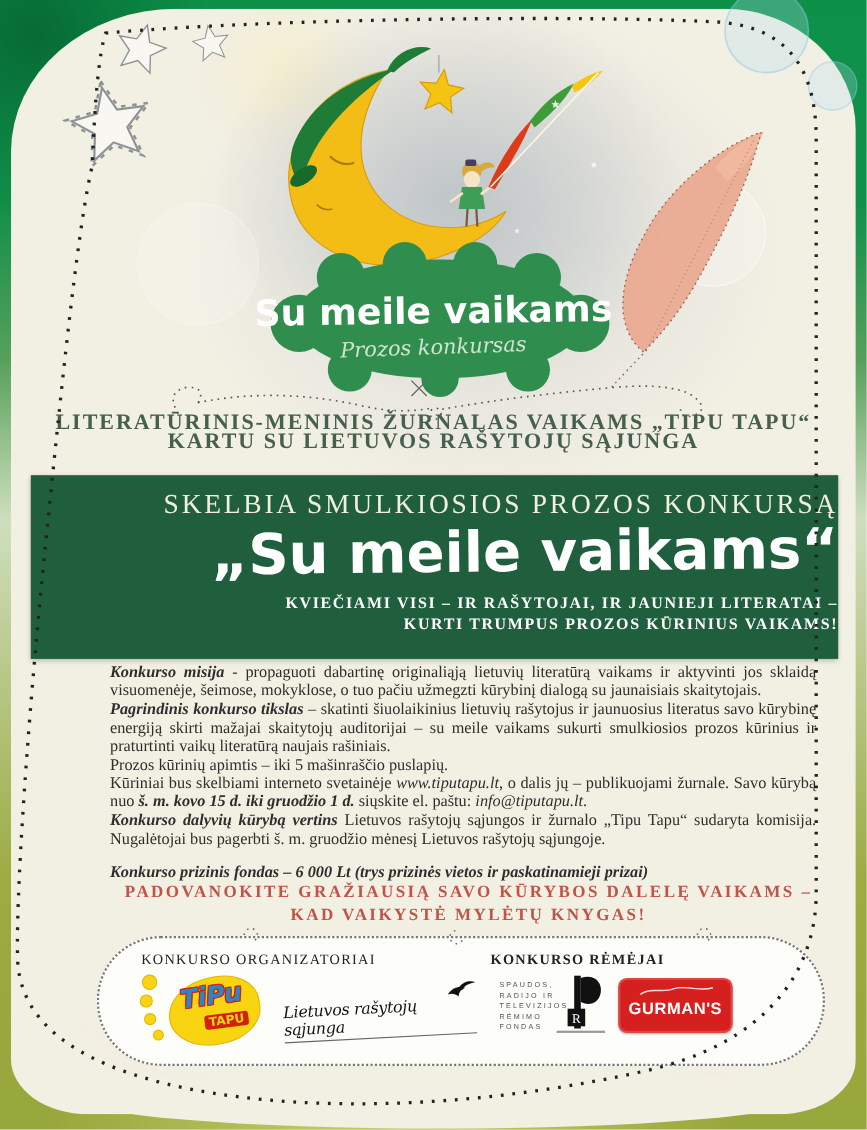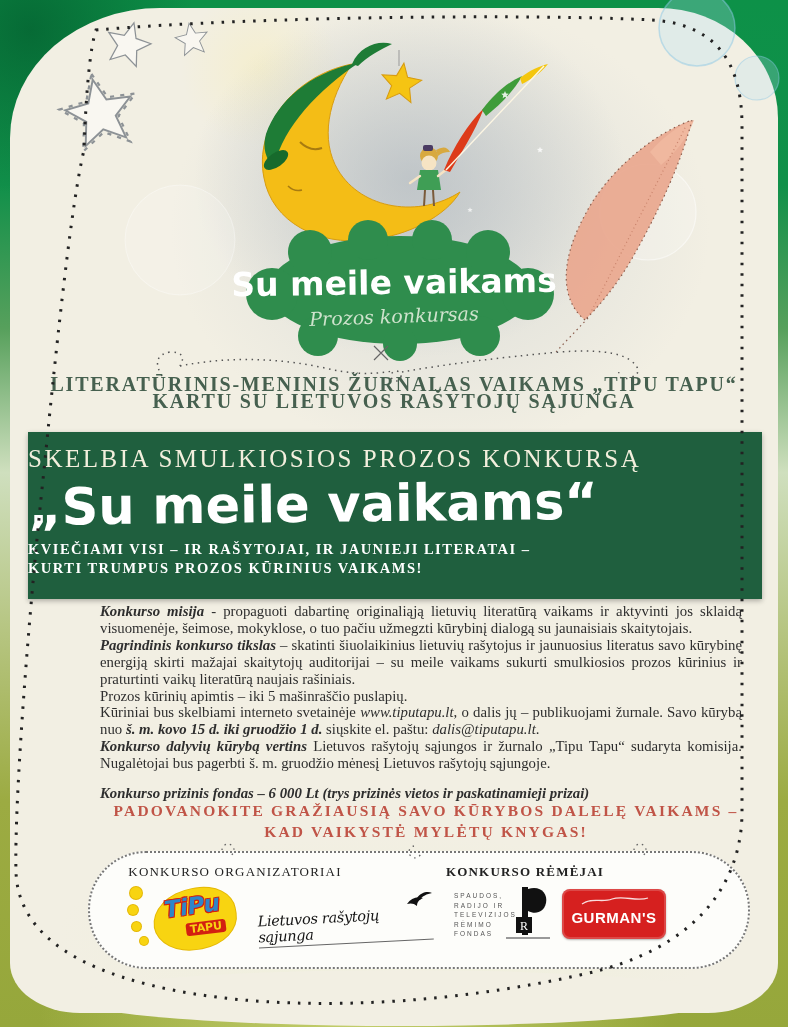--- a/index.html
+++ b/index.html
@@ -19,21 +19,21 @@
       radial-gradient(ellipse 360px 300px at 430px 220px, rgba(190,197,203,.45), rgba(190,197,203,0) 75%),
       radial-gradient(circle 110px at 250px 60px, rgba(246,238,196,.65), rgba(246,238,196,0) 72%),
       radial-gradient(ellipse 420px 120px at 50% 92%, rgba(238,240,216,.8), rgba(238,240,216,0) 80%),
       var(--paper,#f2efe3);
   }
   svg.layer{position:absolute;left:0;top:0;pointer-events:none;}
 
   .header-lines{position:absolute;left:0;top:376px;width:788px;text-align:center;
     color:#46604f;font-size:20px;line-height:16.5px;letter-spacing:1.8px;font-weight:bold;}
   .banner{position:absolute;left:28px;top:432px;width:734px;height:167px;
-    background:var(--banner-green,#1f5f3e);text-align:left;box-shadow:0 2px 5px rgba(0,0,0,.28);}
+    background:var(--banner-green,#1f5f3e);text-align:right;box-shadow:0 2px 5px rgba(0,0,0,.28);}
   .banner .announce{margin-top:13px;color:#f3efdd;font-size:25px;letter-spacing:2.5px;}
   .banner .big-title{margin-top:2px;color:#ffffff;font-size:51px;line-height:58px;font-weight:bold;
     font-family:"DejaVu Sans",sans-serif;transform:rotate(-.6deg);}
   .banner .invite{margin-top:7px;color:#ffffff;font-size:14.5px;line-height:19px;letter-spacing:1.5px;font-weight:bold;}
 
   .body-text{position:absolute;left:100px;top:603px;width:642px;color:#2e2e2e;
     font-size:14.8px;line-height:16.9px;text-align:justify;}
   .body-text p{margin:0;}
   .body-text p.prize{margin-top:13px;}
   .seg-bi{font-weight:bold;font-style:italic;}
@@ -191,21 +191,21 @@
     <div class="invite">
       <div>KVIEČIAMI VISI – IR RAŠYTOJAI, IR JAUNIEJI LITERATAI –</div>
       <div>KURTI TRUMPUS PROZOS KŪRINIUS VAIKAMS!</div>
     </div>
   </div>
 
   <div class="body-text">
       <p><span class="seg-bi">Konkurso misija</span><span> - propaguoti dabartinę originaliąją lietuvių literatūrą vaikams ir aktyvinti jos sklaidą visuomenėje, šeimose, mokyklose, o tuo pačiu užmegzti kūrybinį dialogą su jaunaisiais skaitytojais.</span></p>
       <p><span class="seg-bi">Pagrindinis konkurso tikslas</span><span> – skatinti šiuolaikinius lietuvių rašytojus ir jaunuosius literatus savo kūrybinę energiją skirti mažajai skaitytojų auditorijai – su meile vaikams sukurti smulkiosios prozos kūrinius ir praturtinti vaikų literatūrą naujais rašiniais.</span></p>
       <p><span>Prozos kūrinių apimtis – iki 5 mašinraščio puslapių.</span></p>
-      <p><span>Kūriniai bus skelbiami  interneto svetainėje </span><span class="seg-i">www.tiputapu.lt</span><span>, o dalis jų  –  publikuojami  žurnale. Savo kūrybą nuo </span><span class="seg-bi">š. m. kovo 15 d. iki  gruodžio 1 d.</span><span> siųskite el. paštu: </span><span class="seg-i">dalis@tiputapu.lt</span><span>.</span></p>
+      <p><span>Kūriniai bus skelbiami  interneto svetainėje </span><span class="seg-i">www.tiputapu.lt</span><span>, o dalis jų  –  publikuojami  žurnale. Savo kūrybą nuo </span><span class="seg-bi">š. m. kovo 15 d. iki  gruodžio 1 d.</span><span> siųskite el. paštu: </span><span class="seg-i">info@tiputapu.lt</span><span>.</span></p>
       <p><span class="seg-bi">Konkurso dalyvių kūrybą vertins</span><span> Lietuvos rašytojų sąjungos ir žurnalo „Tipu Tapu“ sudaryta komisija. Nugalėtojai bus pagerbti š. m. gruodžio mėnesį Lietuvos rašytojų sąjungoje.</span></p>
       <p class="prize"><span class="seg-bi">Konkurso prizinis fondas – 6 000 Lt (trys prizinės vietos ir paskatinamieji prizai)</span></p>
     </div>
 
   <div class="cta">
     <div>PADOVANOKITE GRAŽIAUSIĄ SAVO KŪRYBOS DALELĘ VAIKAMS –</div>
     <div>KAD VAIKYSTĖ MYLĖTŲ KNYGAS!</div>
   </div>
 
   <div class="cloud">

